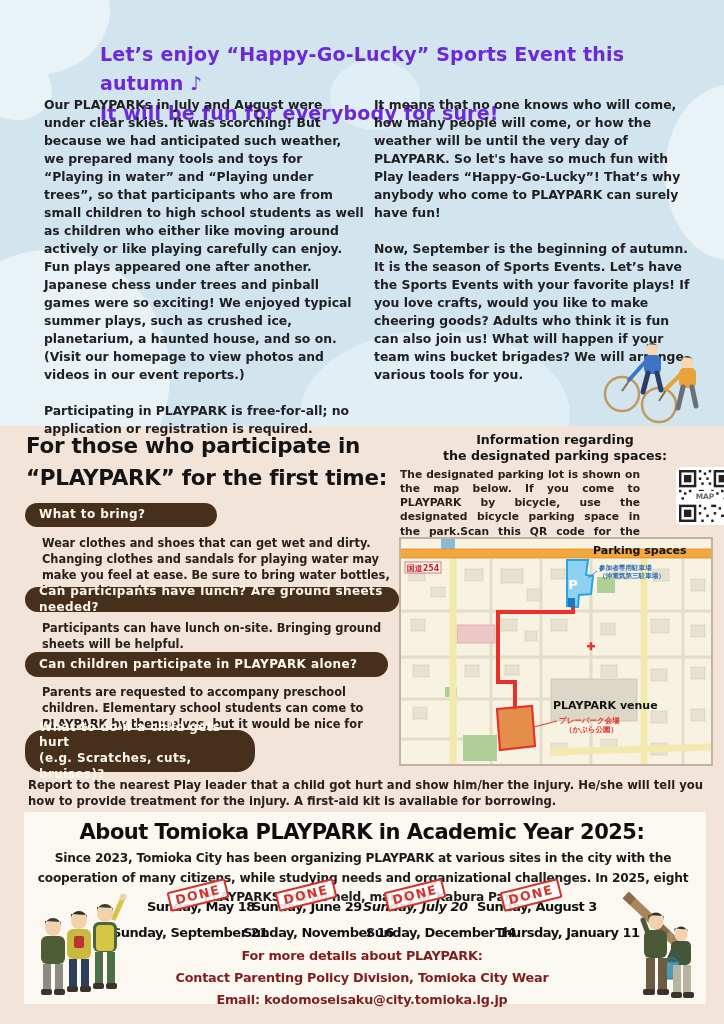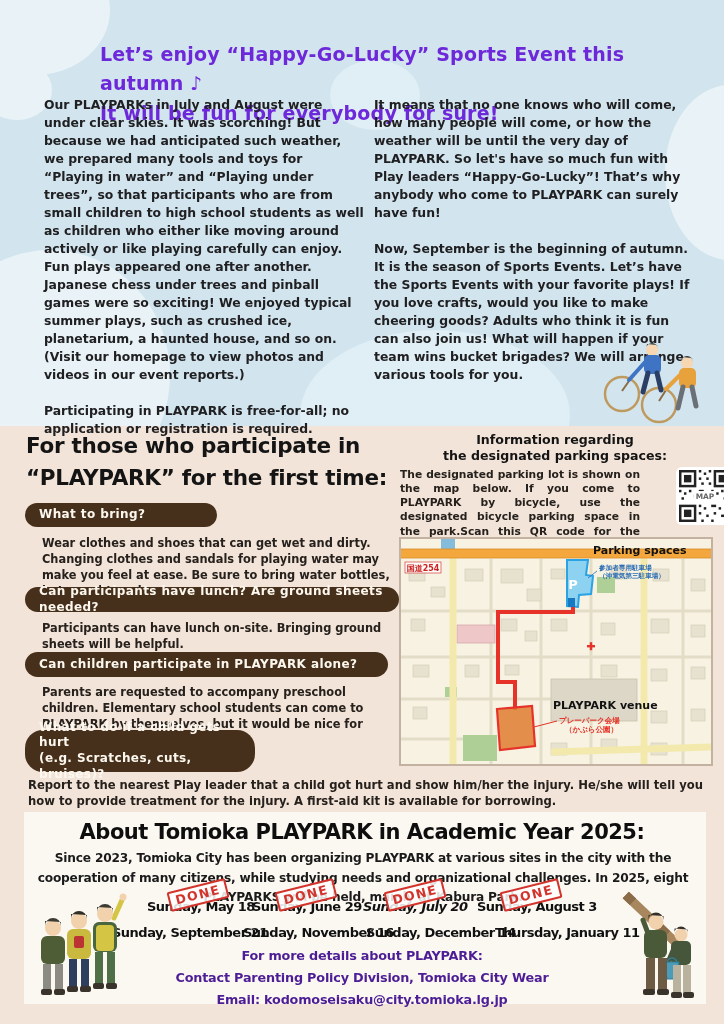--- a/index.html
+++ b/index.html
@@ -40,21 +40,21 @@
   .map-frame { position:absolute; left:399px; top:537px; width:314px; height:229px; border:2px solid #c3b2a2; background:#f7f2e2; }
 
   
   .panel { position:absolute; left:24px; top:812px; width:682px; height:192px; background:#fbf8f2; }
   .about-head { position:absolute; left:0; top:820px; width:724px; text-align:center; font-size:21px; font-weight:bold; color:#0e0e0e; letter-spacing:-0.5px; }
   .about-body { position:absolute; left:28px; top:849px; width:670px; text-align:center; font-size:12.2px; font-weight:bold; color:#1a1a1a; line-height:1.6; letter-spacing:-0.2px; }
 
   .date { position:absolute; font-size:13px; font-weight:bold; color:#111; letter-spacing:-0.5px; }
   .stamp { position:absolute; transform:rotate(-14deg); border:2.5px solid #d2342c; color:#d2342c; background:rgba(255,255,255,0.85); font-weight:bold; font-size:12.5px; padding:0 5px; border-radius:2px; letter-spacing:1.5px; line-height:1.25; }
 
-  .contact { position:absolute; left:0; width:724px; text-align:center; font-size:12.8px; font-weight:bold; color:#4c1d95; letter-spacing:-0.2px; }
+  .contact { position:absolute; left:0; width:724px; text-align:center; font-size:12.8px; font-weight:bold; color:#7f1d1d; letter-spacing:-0.2px; }
   .c1 { top:948px; } .c2 { top:970px; } .c3 { top:992px; }
 
   .illus { position:absolute; }
 
   svg text { font-family:"DejaVu Sans", sans-serif; }
 </style>
 </head>
 <body>
 
 <div class="page">

